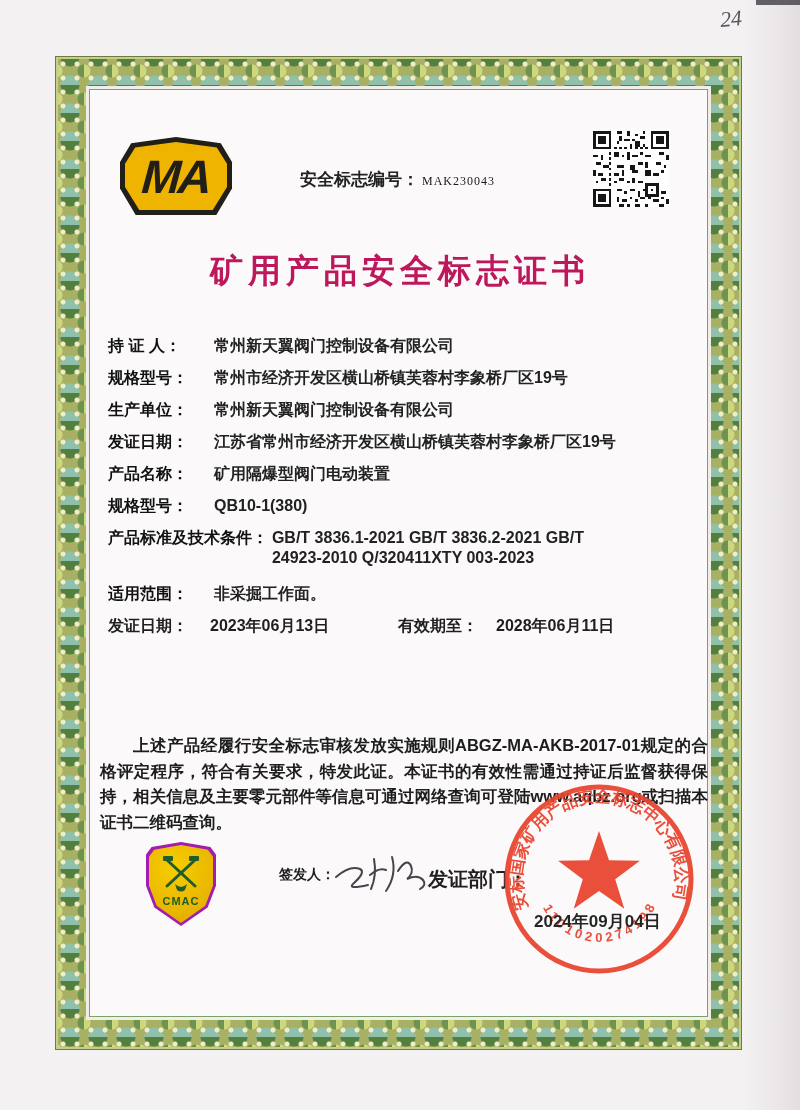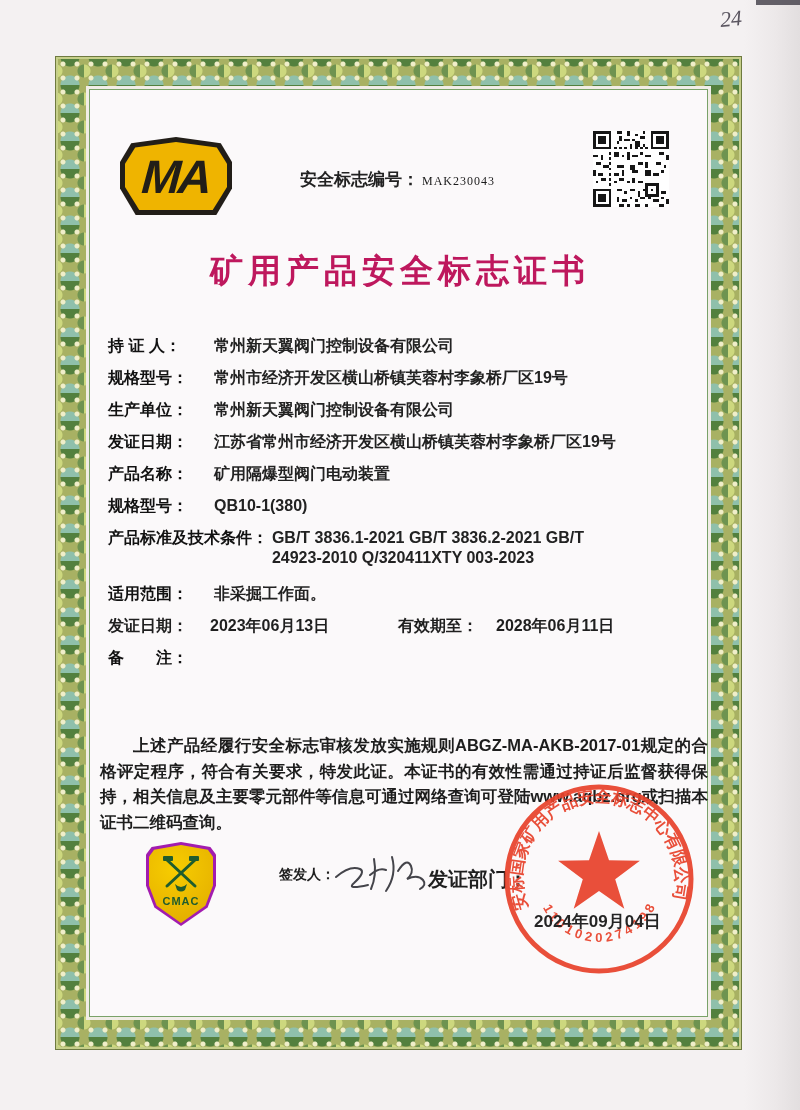--- a/index.html
+++ b/index.html
@@ -245,24 +245,20 @@
   <div class="frow std">
     <span class="flabel">适用范围：</span>
     <span class="fvalue">非采掘工作面。</span>
   </div>
   <div class="dates">
     <span class="dlabel">发证日期：</span>
     <span class="dvalue first">2023年06月13日</span>
     <span class="dlabel second">有效期至：</span>
     <span class="dvalue">2028年06月11日</span>
   </div>
-  <div class="frow std remark-row">
-    <span class="flabel">备　　注：</span>
-    <span class="fvalue"></span>
-  </div>
 </div>
 
 <div class="statement">上述产品经履行安全标志审核发放实施规则ABGZ-MA-AKB-2017-01规定的合格评定程序，符合有关要求，特发此证。本证书的有效性需通过持证后监督获得保持，相关信息及主要零元部件等信息可通过网络查询可登陆www.aqbz.org或扫描本证书二维码查询。</div>
 
 <div class="cmac">
   <div class="cmac-inner">
     <svg width="44" height="40" viewBox="0 0 44 40" style="margin-top:9px;">
       <g stroke="#1f5c2e" stroke-width="3" fill="none" stroke-linecap="round">
         <path d="M8 6 L36 32"></path>
           <path d="M36 6 L8 32"></path>

